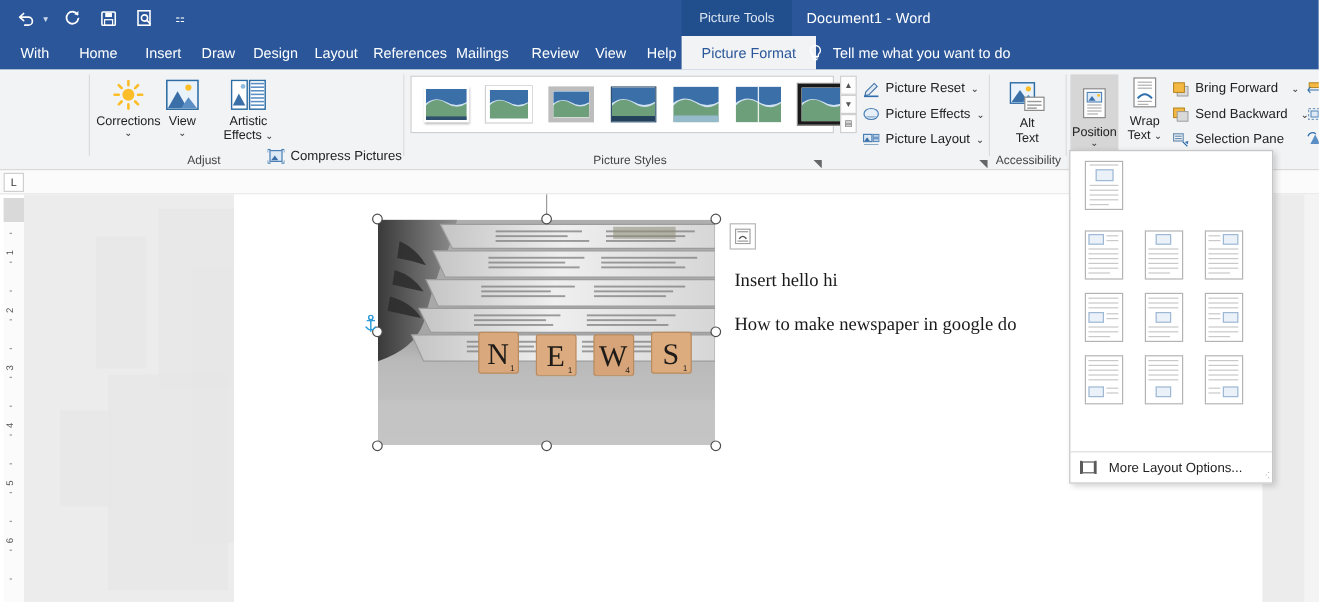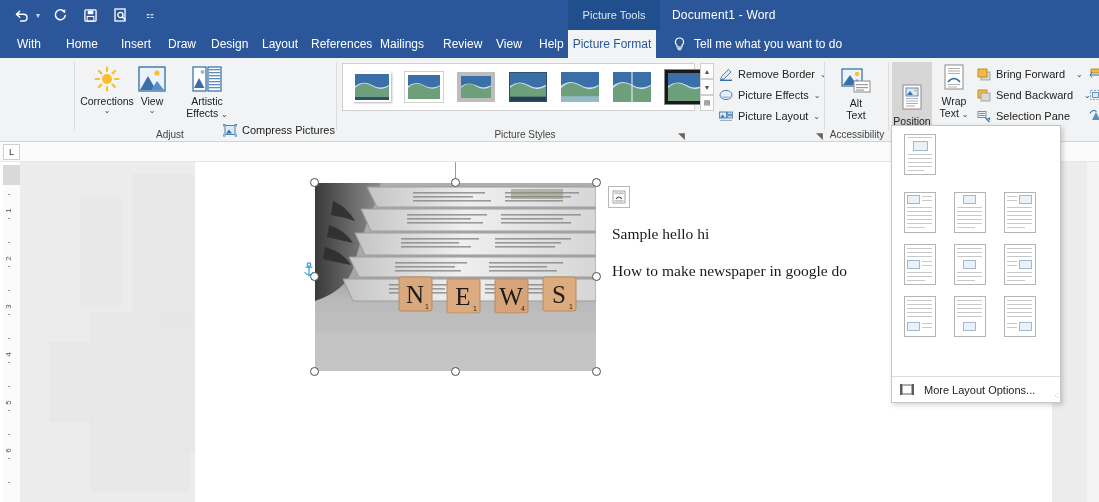--- a/index.html
+++ b/index.html
@@ -168,21 +168,21 @@
     <div class="tab" style="left:57px;">Home</div>
     <div class="tab" style="left:112px;">Insert</div>
     <div class="tab" style="left:159px;">Draw</div>
     <div class="tab" style="left:202px;">Design</div>
     <div class="tab" style="left:253px;">Layout</div>
     <div class="tab" style="left:302px;">References</div>
     <div class="tab" style="left:371px;">Mailings</div>
     <div class="tab" style="left:434px;">Review</div>
     <div class="tab" style="left:487px;">View</div>
     <div class="tab" style="left:530px;">Help</div>
-    <div class="tab active" style="left:568px; width:88px; justify-content:center;">Picture Format</div>
+    <div class="tab active" style="left:568px; width:112px; justify-content:center;">Picture Format</div>
     <div class="tellme" style="left:663px;">
       <svg class="bulb" viewBox="0 0 13 14">
         <path d="M6.5 1 A4 4 0 0 0 4 8.2 V10 h5 V8.2 A4 4 0 0 0 6.5 1 Z" fill="none" stroke="#fff" stroke-width="1.1"></path>
         <path d="M4.6 11.3 h3.8 M5.2 12.7 h2.6" stroke="#fff" stroke-width="1.1" stroke-linecap="round"></path>
       </svg>
       <span>Tell me what you want to do</span>
     </div>
   </div>
 
   <div class="ribbon">
@@ -354,21 +354,21 @@
     </div>
 
     <div class="grp" style="left:716px; width:104px;">
       <div class="smbtn" style="left:2px; top:6px;">
         <span class="sic">
           <svg width="14" height="13" viewBox="0 0 14 13">
             <path d="M2.5 8.5 L9.5 1.5 L12 4 L5 11 L1.8 11.7 Z" fill="#dfe9f3" stroke="#3d6ea5" stroke-width=".9"></path>
             <path d="M1 12.4 h12" stroke="#2f6fae" stroke-width="1.6"></path>
             </svg>
         </span>
-        <span>Remove Border</span>
+        <span>Picture Reset</span>
         <span class="dncaret">⌄</span>
       </div>
       <div class="smbtn" style="left:2px; top:27px;">
         <span class="sic">
           <svg width="14" height="13" viewBox="0 0 14 13">
               <ellipse cx="7" cy="6" rx="6" ry="4.6" fill="#e6eef7" stroke="#4a7fb5" stroke-width="1"></ellipse>
               <path d="M2 7.6 q5 3.2 10 0" fill="#9cb7d4"></path>
             </svg>
         </span>
         <span>Picture Effects</span>
@@ -409,21 +409,21 @@
         <div class="lb"><span>Alt</span><br>
           <span>Text</span></div>
       </div>
       <div class="grp-label" style="left:-4px; width:66px;">Accessibility</div>
       <div class="dlglaunch" style="left:-12px; bottom:1px;">◥</div>
     </div>
     <div class="sep" style="left:888px;"></div>
 
     <div class="grp" style="left:892px; width:207px;">
       <div class="bigbtn" style="left:0px; top:4px; width:40px; height:72px; background:#d6d6d6;
-           padding-top:20px;">
+           padding-top:9px;">
         <div class="ic">
           <svg width="24" height="28" viewBox="0 0 24 28">
             <rect x="3" y="1" width="18" height="24" fill="#fff" stroke="#8a8a8a" stroke-width="1"></rect>
             <rect x="6" y="4" width="12" height="8" fill="#dde9f5" stroke="#4a7fb5" stroke-width=".9"></rect>
             <path d="M7 11 L10 7 L13 11 Z" fill="#3a6fa8"></path>
               <circle cx="15.5" cy="6.5" r="1.2" fill="#fbbe28"></circle>
             <g fill="#b0b0b0">
                 <rect x="6" y="14" width="12" height="1"></rect>
                 <rect x="6" y="16.5" width="12" height="1"></rect>
               <rect x="6" y="19" width="12" height="1"></rect>
@@ -712,21 +712,21 @@
     <svg width="14" height="14" viewBox="0 0 14 14">
       <rect x="1" y="1" width="12" height="12" fill="#fff" stroke="#9a9a9a" stroke-width=".9"></rect>
       <g fill="#9a9a9a">
           <rect x="2.5" y="2.6" width="9" height="1"></rect>
           <rect x="2.5" y="10.4" width="9" height="1"></rect>
         </g>
       <path d="M4 9 q3-4 6 0" fill="none" stroke="#4a4a4a" stroke-width="1.2"></path>
     </svg>
   </div>
 
-  <div class="doctext" style="left:612px; top:225px;">Sample hello hi</div>
+  <div class="doctext" style="left:612px; top:225px;">Insert hello hi</div>
   <div class="doctext" style="left:612px; top:262px;">How to make newspaper in google do</div>
 
   <div class="dropdown">
 
     <div class="dd-grid" style="height:58px;">
       <div class="dd-item" style="left:12px; top:8px;">
         <div class="pg"></div>
         <div class="dd-thumb" style="left:9px; top:7px; width:15px; height:10px;"></div>
         <div class="dd-line" style="left:4px; top:3px;  width:24px;"></div>
         <div class="dd-line" style="left:4px; top:20px; width:24px;"></div>

